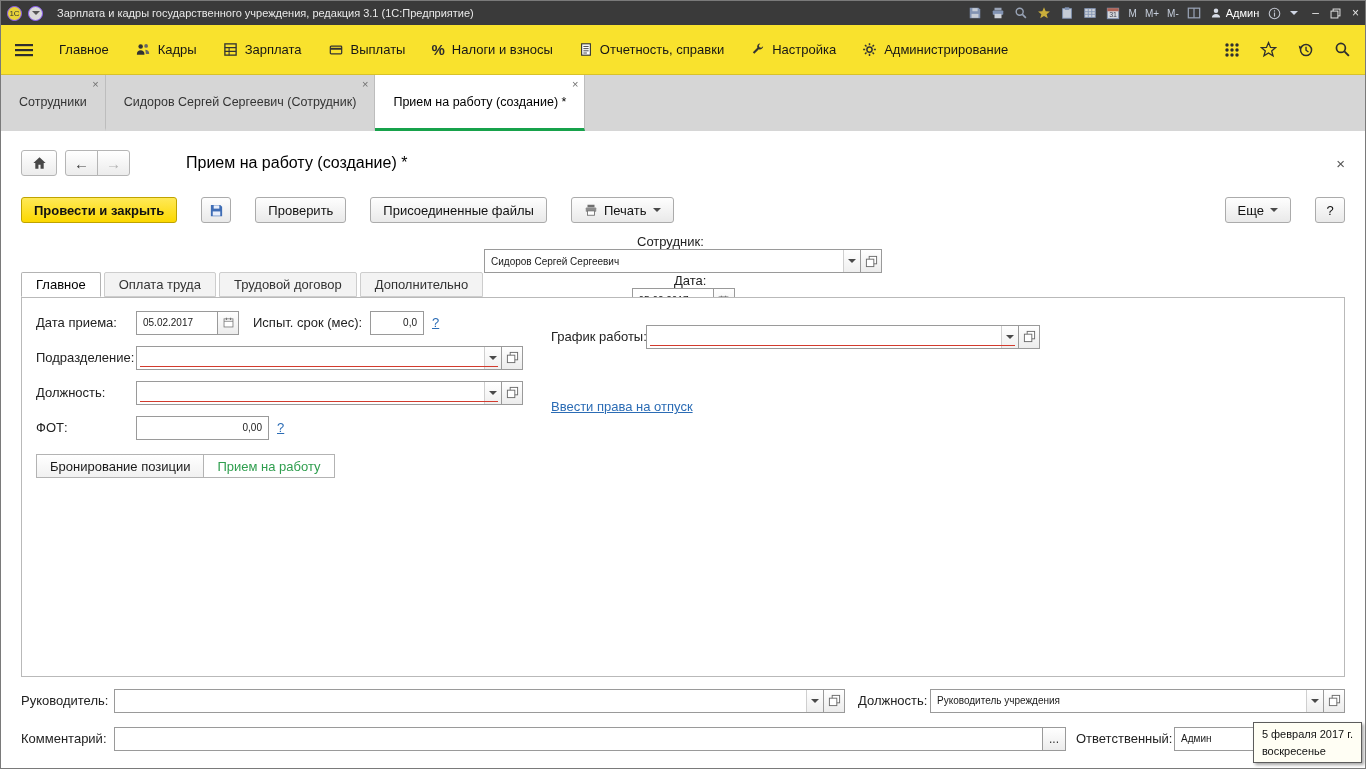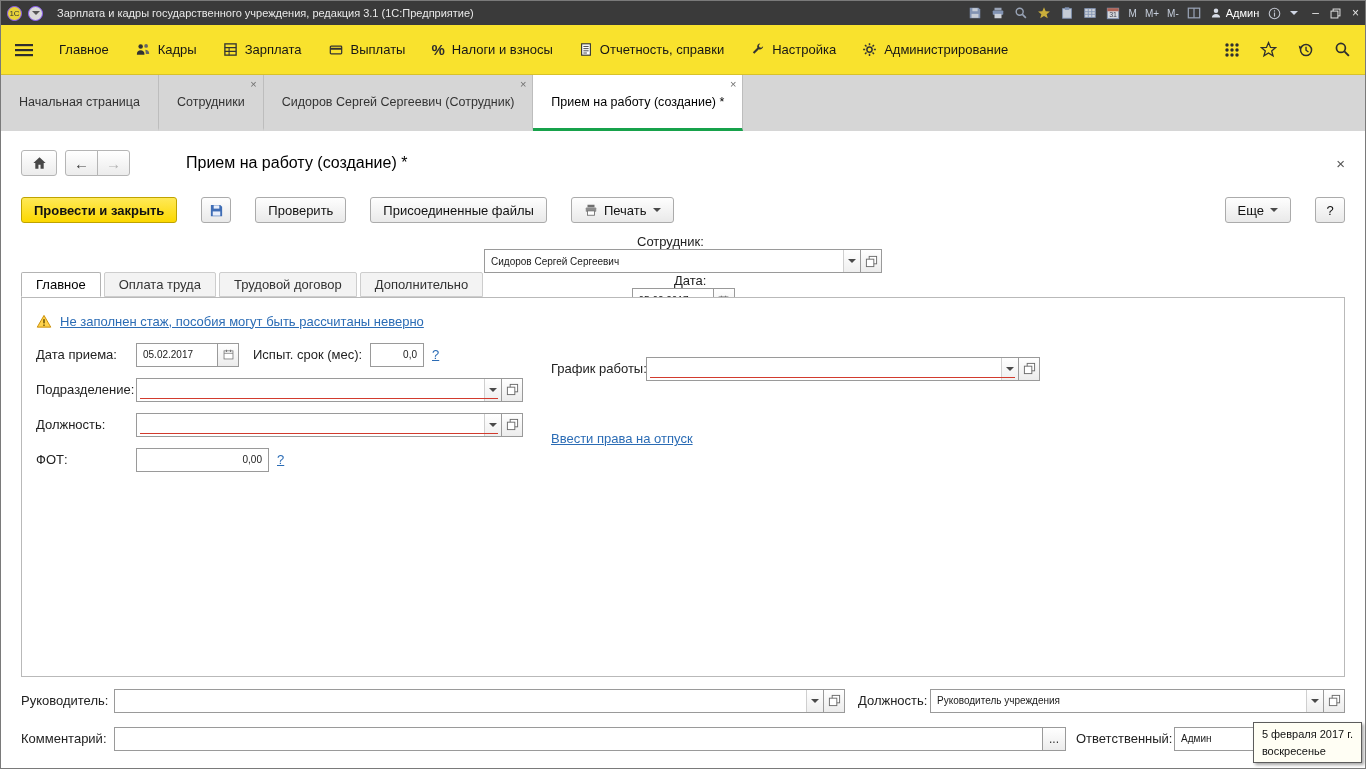--- a/index.html
+++ b/index.html
@@ -282,23 +282,20 @@
         <svg class="ic" width="17" height="17" viewBox="0 0 16 16">
             <circle cx="6.5" cy="6.5" r="4.2" fill="none" stroke="#2e2e2e" stroke-width="1.6"></circle>
             <path d="M9.8 9.8l4.2 4.2" stroke="#2e2e2e" stroke-width="1.8"></path>
           </svg>
       </span>
     </span>
   </div>
 
   <div class="tabbar">
     <div class="tab">
-      <span>Начальная страница</span>
-    </div>
-    <div class="tab">
       <span>Сотрудники</span>
       <span class="tab-x">×</span>
     </div>
     <div class="tab">
       <span>Сидоров Сергей Сергеевич (Сотрудник)</span>
       <span class="tab-x">×</span>
     </div>
     <div class="tab active">
       <span>Прием на работу (создание) *</span>
       <span class="tab-x">×</span>
@@ -390,28 +387,20 @@
 
     <div class="form-tabs">
       <span class="ftab active">Главное</span>
       <span class="ftab">Оплата труда</span>
       <span class="ftab">Трудовой договор</span>
       <span class="ftab">Дополнительно</span>
     </div>
 
     <div class="panel">
 
-      <div class="warn-row">
-        <svg class="ic" width="16" height="15" viewBox="0 0 16 16">
-            <path d="M8 1.5L15.2 14H.8z" fill="#ffd24a" stroke="#c88a00"></path>
-            <rect x="7.25" y="5.5" width="1.5" height="4.5" fill="#5a4500"></rect>
-            <rect x="7.25" y="11.2" width="1.5" height="1.5" fill="#5a4500"></rect>
-          </svg>
-        <a class="link">Не заполнен стаж, пособия могут быть рассчитаны неверно</a>
-      </div>
 
       <div class="frow">
         <span class="lbl lbl-l">Дата приема:</span>
         <span class="fgroup">
           <span class="fieldbox" style="width:82px;">
             <span class="value">05.02.2017</span>
           </span>
           <span class="sidebtn">
             <svg class="ic" width="13" height="13" viewBox="0 0 16 16">
                 <rect x="2.5" y="3.5" width="11" height="10" fill="#fff" stroke="#777"></rect>
@@ -487,20 +476,24 @@
       </div>
 
       <div class="frow">
         <span class="lbl lbl-l">ФОТ:</span>
         <span class="fieldbox" style="width:133px;">
           <span class="value num">0,00</span>
         </span>
         <a class="link" style="margin-left:8px;">?</a>
       </div>
 
+      <div class="seg-row">
+        <span class="segbtn">Бронирование позиции</span>
+        <span class="segbtn green">Прием на работу</span>
+      </div>
     </div>
 
     <div class="footer-row1">
       <span class="lbl" style="width:93px;">Руководитель:</span>
       <span class="fgroup">
         <span class="fieldbox" style="width:710px;">
           <span class="value"></span>
           <span class="combo-btn">
               <span class="caret"></span>
             </span>

